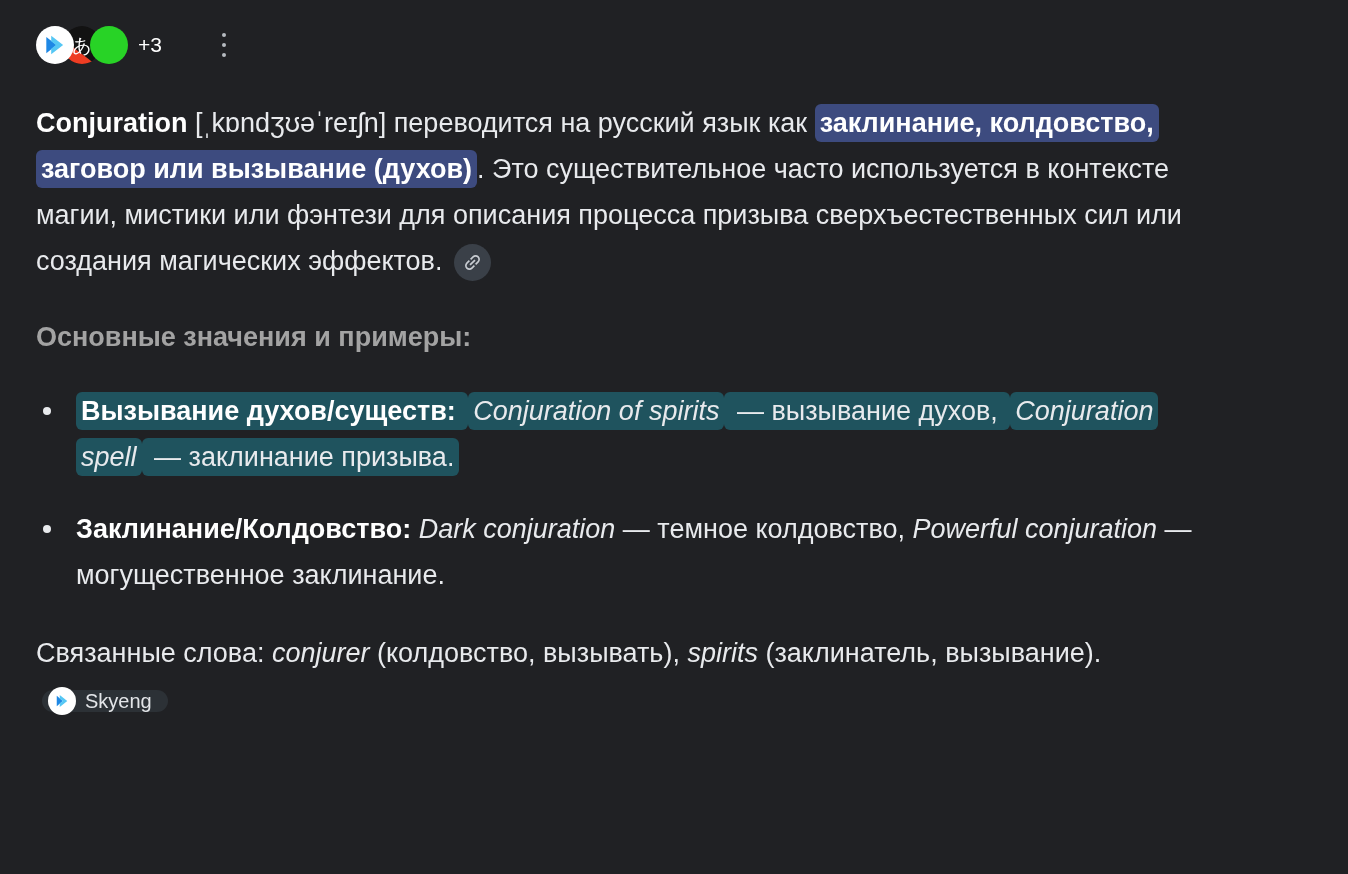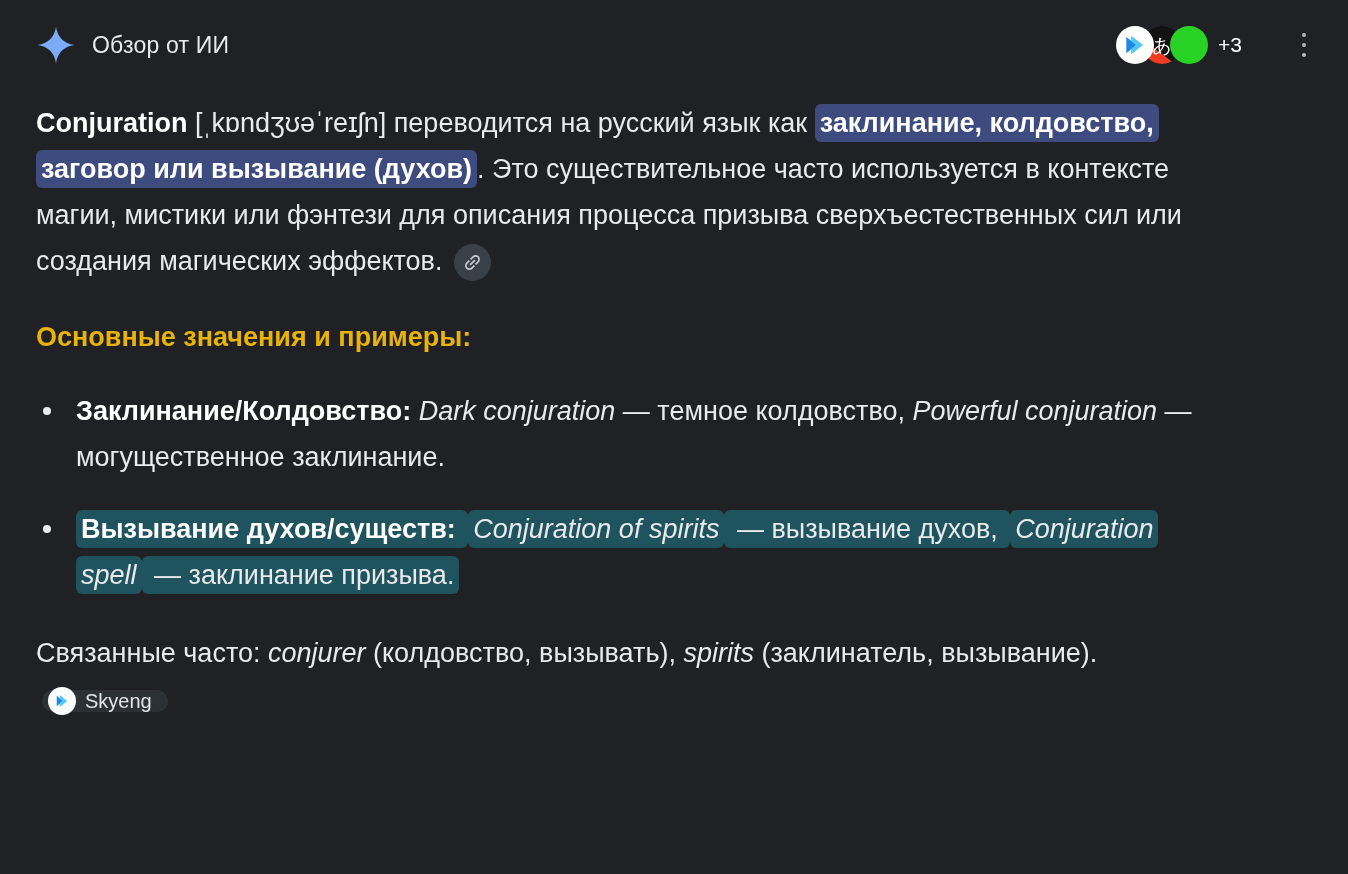--- a/index.html
+++ b/index.html
@@ -24,21 +24,21 @@
   .fav-skyeng { z-index:3; }
   .fav-translator { z-index:1; }
   .fav-green { z-index:2; background:#28d326; }
   .more-count { font-size:21px; color:#ffffff; margin-left:10px; }
   .kebab { margin-left:54px; display:flex; flex-direction:column; gap:6px; padding:4px 6px; cursor:pointer; }
   .kebab span { width:4px; height:4px; border-radius:50%; background:#b5bac0; display:block; }
 
   
   .main { margin-top:34px; width:1180px; font-size:27px; line-height:46px; }
   .para { margin-bottom:30px;margin-top:28px; }
-  .section-heading { font-weight:bold; color:#eab308; margin-bottom:28px; }
+  .section-heading { font-weight:bold; color:#a3a3a3; margin-bottom:28px; }
   .b { font-weight:bold; color:#ffffff; }
   .i { font-style:italic; }
   .hl-blue, .hl-teal {
     padding:4px 5px;
     border-radius:6px;
     -webkit-box-decoration-break:clone;
     box-decoration-break:clone;
   }
   .hl-blue { background:#3d4b7f; }
   .hl-teal { background:#1f535e; }
@@ -69,26 +69,20 @@
   .fav-white-circle { width:100%; height:100%; border-radius:50%; background:#ffffff;
     display:flex; align-items:center; justify-content:center; }
   .fav-white-circle svg { width:26px; height:26px; }
 </style>
 </head>
 <body>
 
 <div class="page">
 
   <div class="header">
-    <div class="header-left">
-      <svg class="sparkle" viewBox="0 0 48 48">
-        <path d="M24 2 C25.8 14.5 33.5 22.2 46 24 C33.5 25.8 25.8 33.5 24 46 C22.2 33.5 14.5 25.8 2 24 C14.5 22.2 22.2 14.5 24 2 Z" fill="#7cabf8"></path>
-      </svg>
-      <span class="ai-title">Обзор от ИИ</span>
-    </div>
     <div class="header-right">
       <div class="avatar-stack">
         <span class="favicon fav-skyeng">
           <span class="fav-white-circle">
             <svg viewBox="0 0 24 24">
                 <path d="M4 4.5 L13.5 12 L4 19.5 Z" fill="#1e88e5"></path>
                 <path d="M8.5 3.5 L19.5 12 L8.5 20.5 L8.5 15.4 L12.8 12 L8.5 8.6 Z" fill="#55c7f4"></path>
               </svg>
           </span>
         </span>
@@ -125,29 +119,29 @@
             <path d="M3.9 12c0-1.71 1.39-3.1 3.1-3.1h4V7H7c-2.76 0-5 2.24-5 5s2.24 5 5 5h4v-1.9H7c-1.71 0-3.1-1.39-3.1-3.1zM8 13h8v-2H8v2zm9-6h-4v1.9h4c1.71 0 3.1 1.39 3.1 3.1s-1.39 3.1-3.1 3.1h-4V17h4c2.76 0 5-2.24 5-5s-2.24-5-5-5z"></path>
           </svg>
         </span>
 </p>
 
     <p class="section-heading">Основные значения и примеры:</p>
 
     <ul class="bullets">
       <li>
         <span class="bullet-dot"></span>
-        <span><span class="b">Заклинание/Колдовство: </span><span class="i">Dark conjuration</span><span> — темное колдовство, </span><span class="i">Powerful conjuration</span><span> — могущественное заклинание.</span></span>
+        <span><span class="b hl-teal">Вызывание духов/существ: </span><span class="i hl-teal">Conjuration of spirits</span><span class="hl-teal"> — вызывание духов, </span><span class="i hl-teal">Conjuration spell</span><span class="hl-teal"> — заклинание призыва.</span></span>
       </li>
       <li>
         <span class="bullet-dot"></span>
-        <span><span class="b hl-teal">Вызывание духов/существ: </span><span class="i hl-teal">Conjuration of spirits</span><span class="hl-teal"> — вызывание духов, </span><span class="i hl-teal">Conjuration spell</span><span class="hl-teal"> — заклинание призыва.</span></span>
+        <span><span class="b">Заклинание/Колдовство: </span><span class="i">Dark conjuration</span><span> — темное колдовство, </span><span class="i">Powerful conjuration</span><span> — могущественное заклинание.</span></span>
       </li>
     </ul>
 
-    <p class="para"><span>Связанные часто: </span><span class="i">conjurer</span><span> (колдовство, вызывать), </span><span class="i">spirits</span><span> (заклинатель, вызывание). </span>
+    <p class="para"><span>Связанные слова: </span><span class="i">conjurer</span><span> (колдовство, вызывать), </span><span class="i">spirits</span><span> (заклинатель, вызывание). </span>
   <span class="source-badge">
           <span class="badge-logo">
             <svg viewBox="0 0 24 24">
               <path d="M5 5 L13 12 L5 19 Z" fill="#1e88e5"></path>
               <path d="M9 4 L19 12 L9 20 L9 15.2 L13 12 L9 8.8 Z" fill="#55c7f4"></path>
             </svg>
           </span>
           <span class="badge-label">Skyeng</span>
         </span>
 </p>

